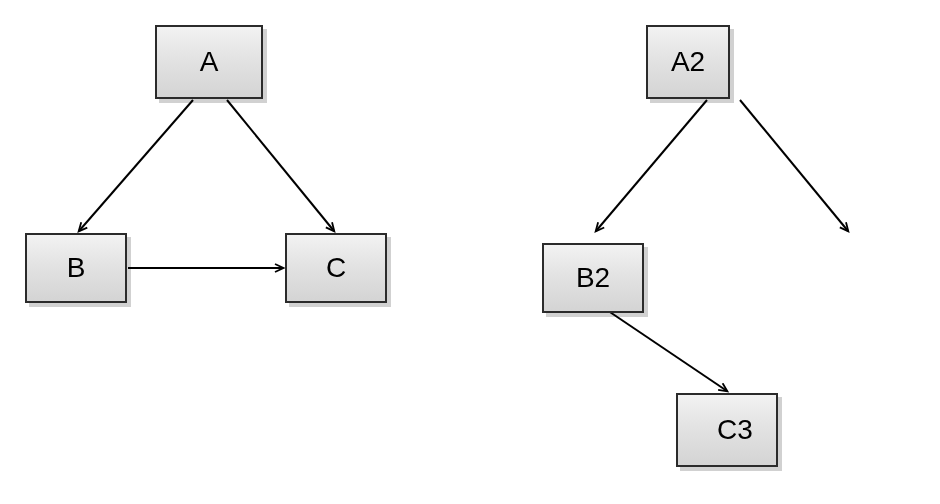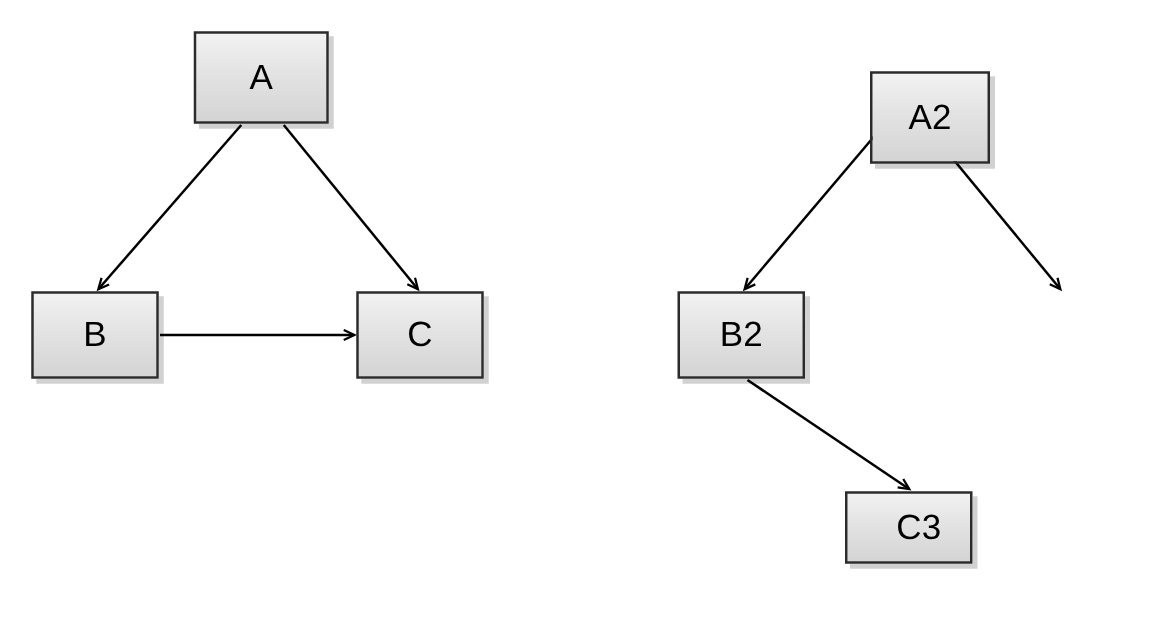--- a/index.html
+++ b/index.html
@@ -80,27 +80,27 @@
     </div>
 
     <div class="node" style="left:25px; top:233px; width:102px; height:70px;">
       <span class="node-label">B</span>
     </div>
 
     <div class="node" style="left:285px; top:233px; width:102px; height:70px;">
       <span class="node-label">C</span>
     </div>
 
-    <div class="node" style="left:696px; top:25px; width:96px; height:74px;margin-top:32px;">
+    <div class="node" style="left:646px; top:25px; width:84px; height:74px;">
       <span class="node-label">A2</span>
     </div>
 
-    <div class="node" style="left:542px; top:233px; width:102px; height:70px;">
+    <div class="node" style="left:542px; top:243px; width:102px; height:70px;">
       <span class="node-label">B2</span>
     </div>
 
 
-    <div class="node" style="left:676px; top:393px; width:102px; height:58px;padding-left:16px;">
+    <div class="node" style="left:676px; top:393px; width:102px; height:74px;padding-left:16px;">
       <span class="node-label">C3</span>
     </div>
 
   </div>
 </div>
 
 </body></html>

